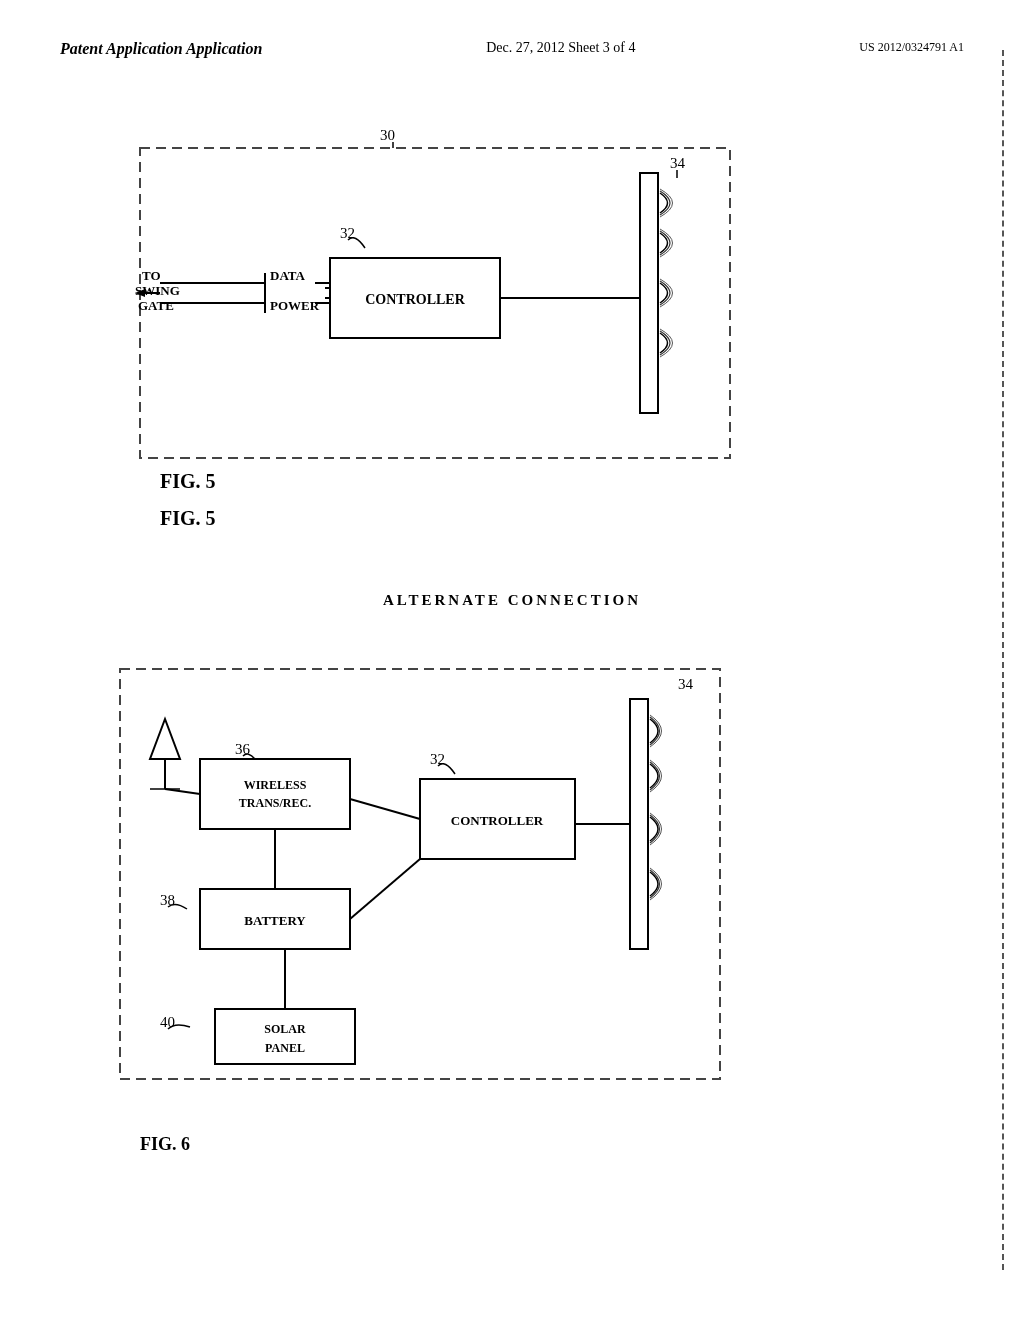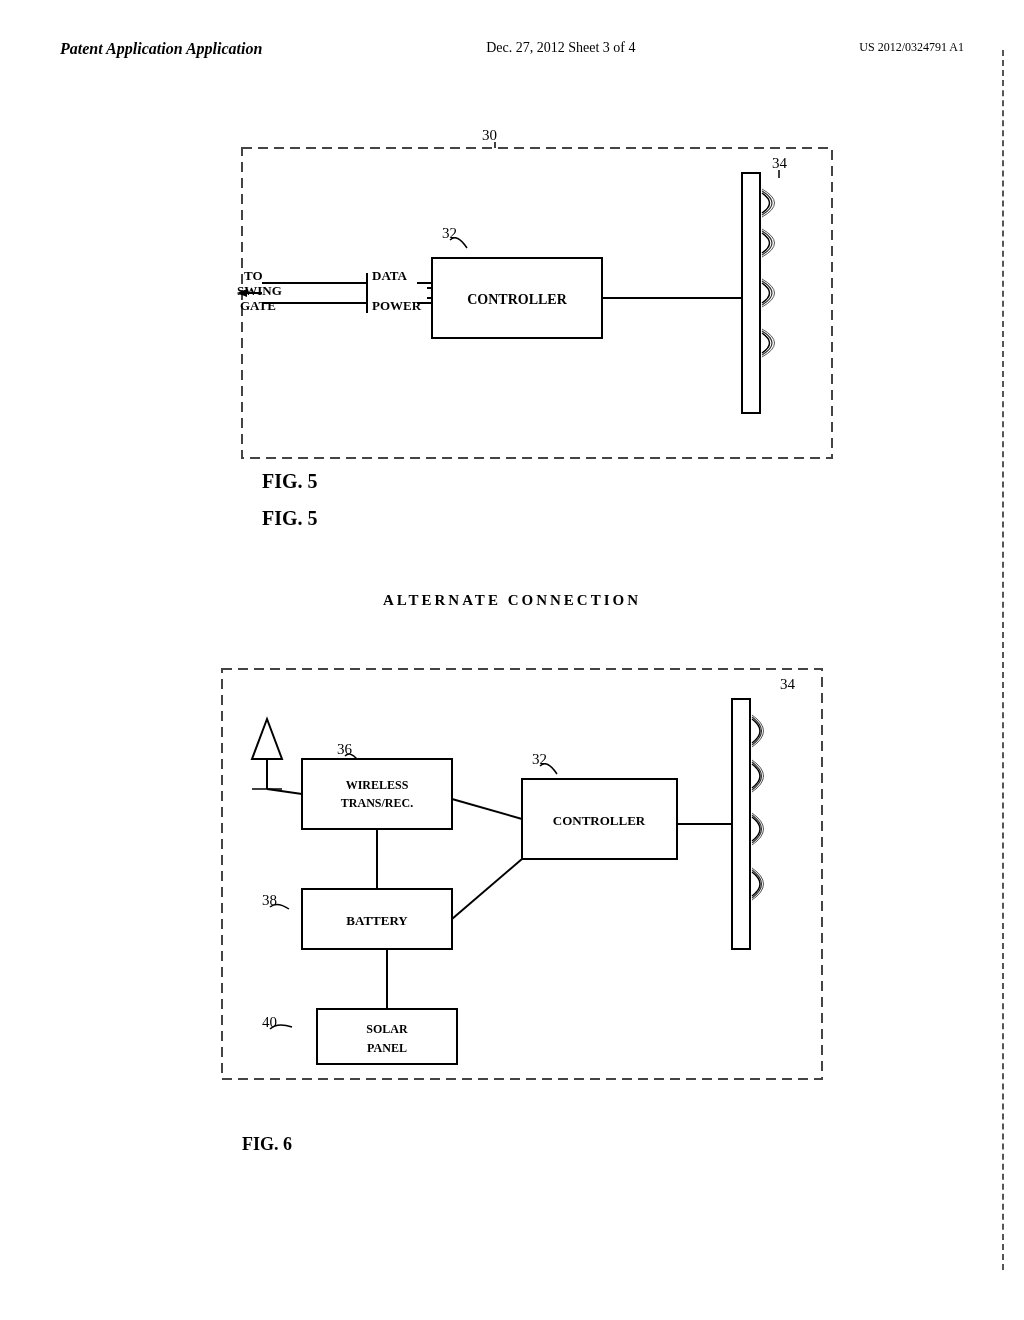--- a/index.html
+++ b/index.html
@@ -47,21 +47,20 @@
       top: 50px;
       bottom: 50px;
       width: 6px;
       border-right: 2px dashed #555;
     }
 
     
     .figures-container {
       display: flex;
       flex-direction: column;
-      align-items: center;
       gap: 40px;
     }
 
     
     .fig5-wrapper {
       position: relative;
       width: 700px;
     }
 
     

